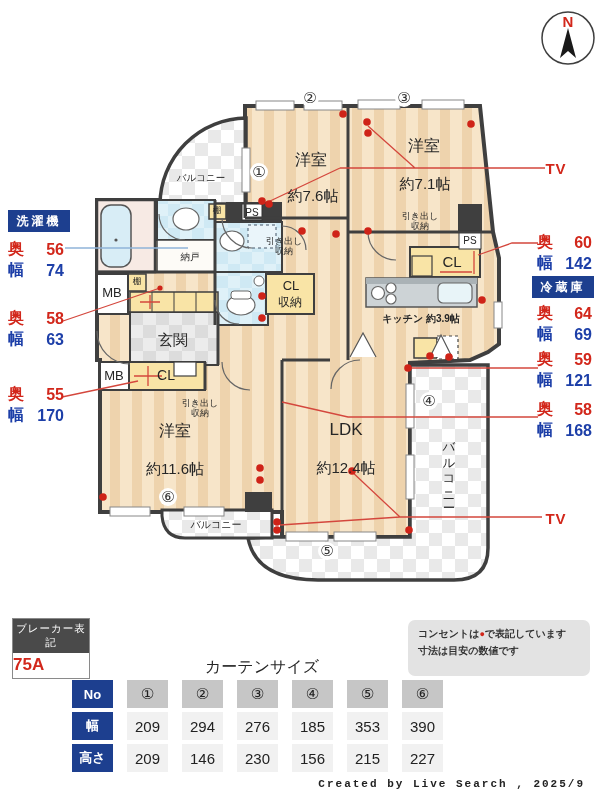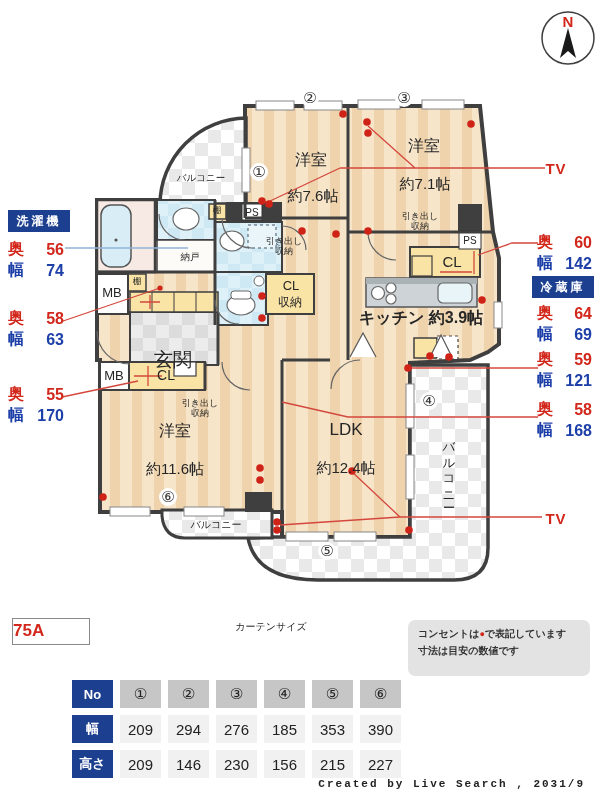--- a/index.html
+++ b/index.html
@@ -20,21 +20,21 @@
           background:#fff;border-radius:50%;font-size:15px;color:#333;text-align:center;}
   .tv{position:absolute;transform:translate(-50%,-50%);color:#d2271b;font-size:15px;font-weight:bold;letter-spacing:1px;}
   
   .breaker{position:absolute;left:12px;top:618px;width:76px;border:1px solid #8a8a8a;background:#fff;}
   .breaker .hd{background:#4a4a4a;color:#fff;font-size:10.5px;text-align:center;padding:3px 0;letter-spacing:1px;}
   .breaker .val{color:#d2271b;font-size:17px;font-weight:bold;text-align:left;padding:2px 0 3px;}
   .note{position:absolute;left:408px;top:620px;width:182px;height:56px;background:#e3e3e3;border-radius:7px;
         font-size:10px;font-weight:bold;color:#333;padding:6px 8px 0 10px;box-sizing:border-box;line-height:1.65;}
   .note .dot{color:#d2271b;font-size:9px;}
   .ctable{position:absolute;left:72px;top:680px;display:grid;
-          grid-template-columns:repeat(7,41px);grid-auto-rows:28px;column-gap:14px;row-gap:4px;gap:7px;}
+          grid-template-columns:repeat(7,41px);grid-auto-rows:28px;column-gap:14px;row-gap:4px;}
   .ctable div{display:flex;align-items:center;justify-content:center;font-size:15px;color:#222;}
   .ctable .h{background:#1d3f8f;color:#fff;font-size:13px;font-weight:bold;}
   .ctable .num{background:#c6c6c6;}
   .ctable .val{background:#f1f1f1;text-align:center;}
   .credit{position:absolute;right:15px;top:778px;font-size:11px;font-weight:bold;
           letter-spacing:2px;color:#222;font-family:"Liberation Mono","DejaVu Sans Mono",monospace;}
 </style>
 </head>
 <body>
 
@@ -223,22 +223,22 @@
   <div class="lbl red" style="left:568px;top:22px;font-size:15px;font-weight:bold;">N</div>
 
   <div class="lbl" style="left:311px;top:160px;font-size:16px;">洋室</div>
   <div class="lbl" style="left:313px;top:196px;font-size:15px;">約7.6帖</div>
   <div class="lbl" style="left:424px;top:146px;font-size:16px;">洋室</div>
   <div class="lbl" style="left:425px;top:184px;font-size:15px;">約7.1帖</div>
   <div class="lbl" style="left:175px;top:431px;font-size:16px;">洋室</div>
   <div class="lbl" style="left:175px;top:469px;font-size:15px;">約11.6帖</div>
   <div class="lbl" style="left:346px;top:430px;font-size:17px;">LDK</div>
   <div class="lbl" style="left:346px;top:468px;font-size:15px;">約12.4帖</div>
-  <div class="lbl" style="left:421px;top:318px;font-size:16px;font-weight:bold;">キッチン 約3.9帖</div>
-  <div class="lbl" style="left:173px;top:340px;font-size:19px;margin-top:20px;">玄関</div>
+  <div class="lbl" style="left:421px;top:318px;font-size:10px;font-weight:bold;">キッチン 約3.9帖</div>
+  <div class="lbl" style="left:173px;top:340px;font-size:15px;">玄関</div>
   <div class="lbl" style="left:190px;top:257px;font-size:9.5px;">納戸</div>
 
   <div class="lbl" style="left:201px;top:178px;font-size:9.5px;">バルコニー</div>
   <div class="lbl" style="left:216px;top:524px;font-size:10px;">バルコニー</div>
   <div class="lbl vert" style="left:448px;top:468px;font-size:12.5px;">バルコニー</div>
 
   <div class="lbl wrap" style="left:420px;top:222px;font-size:9px;width:42px;">引き出し収納</div>
   <div class="lbl wrap" style="left:284px;top:247px;font-size:9px;width:42px;">引き出し収納</div>
   <div class="lbl wrap" style="left:200px;top:409px;font-size:9px;width:42px;">引き出し収納</div>
 
@@ -316,24 +316,25 @@
     <span class="red">奥</span>
     <span class="red">58</span>
   </div>
   <div class="mrow" style="left:537px;top:420px;width:55px;">
     <span class="blue">幅</span>
     <span class="blue">168</span>
   </div>
   <div class="tv" style="left:556px;top:518px;">TV</div>
 
   <div class="breaker">
+    <div class="hd">ブレーカー表記</div>
     <div class="val">75A</div>
   </div>
 
-  <div class="lbl" style="left:262px;top:626px;font-size:10px;margin-left:9px;">カーテンサイズ</div>
+  <div class="lbl" style="left:262px;top:667px;font-size:16px;">カーテンサイズ</div>
   <div class="note">
     <div><span>コンセントは</span><span class="dot">●</span><span>で表記しています</span></div>
     <div>寸法は目安の数値です</div>
   </div>
 
   <div class="ctable">
     <div class="h">No</div>
     <div class="num">①</div>
     <div class="num">②</div>
     <div class="num">③</div>
@@ -349,14 +350,14 @@
     <div class="val">390</div>
     <div class="h">高さ</div>
     <div class="val">209</div>
     <div class="val">146</div>
     <div class="val">230</div>
     <div class="val">156</div>
     <div class="val">215</div>
     <div class="val">227</div>
   </div>
 
-  <div class="credit">Created by Live Search , 2031/9</div>
+  <div class="credit">Created by Live Search , 2025/9</div>
 </div>
 
 </body></html>

